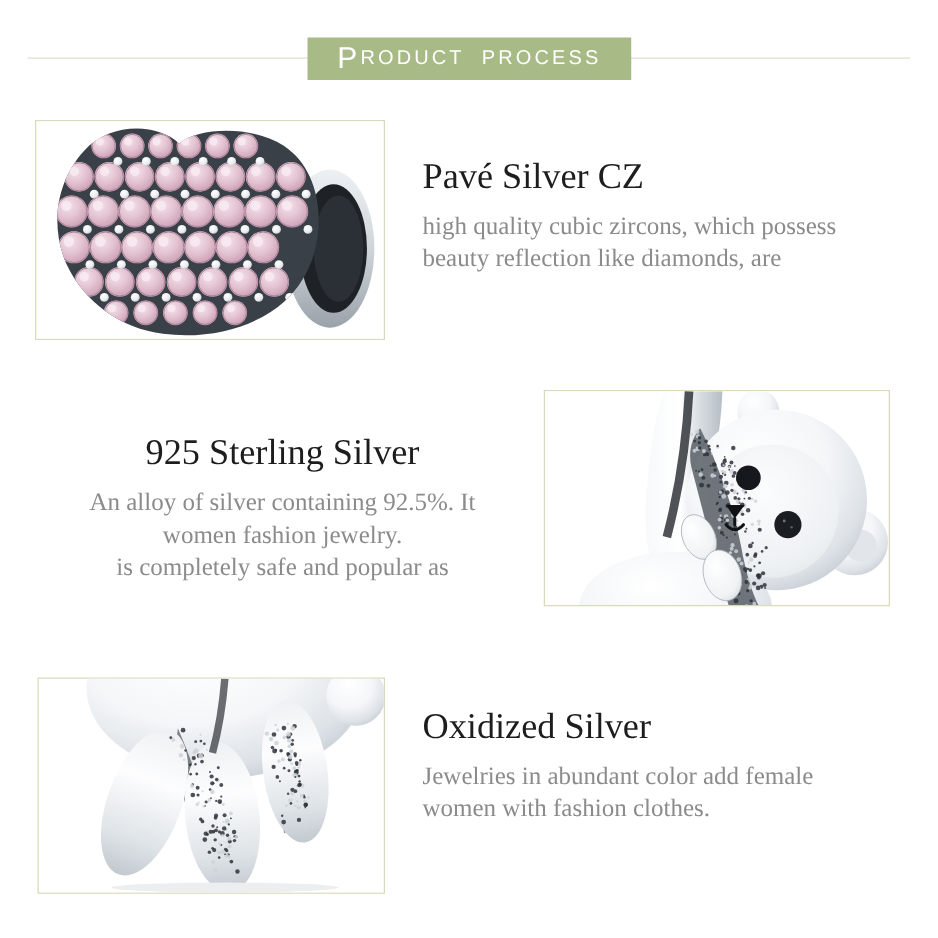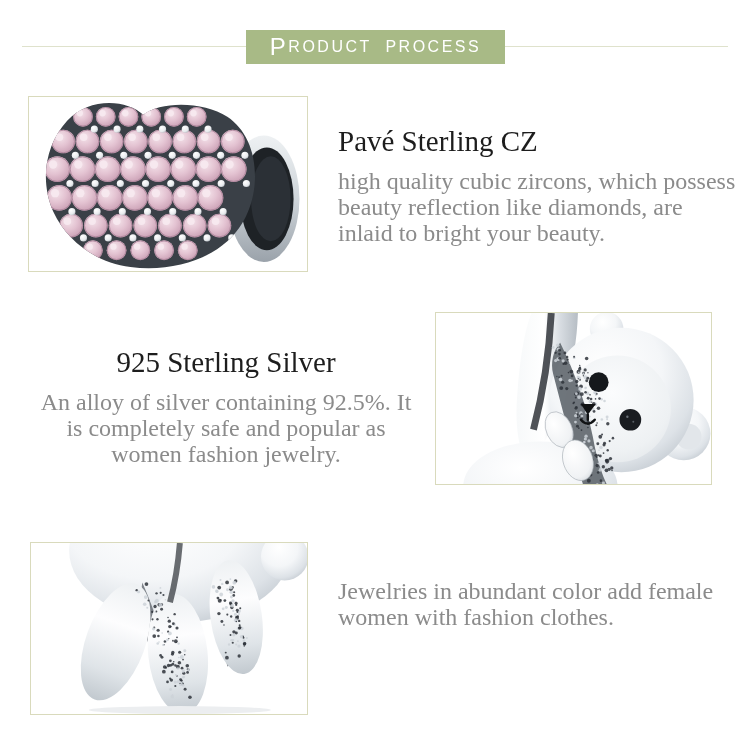--- a/index.html
+++ b/index.html
@@ -17,21 +17,21 @@
   #frame-1{left:28px;top:96px;width:280px;height:176px;}
   #frame-2{left:435px;top:312px;width:277px;height:173px;}
   #frame-3{left:30px;top:542px;width:278px;height:173px;}
   .photo-frame svg{display:block;width:100%;height:100%;}
   
   .text-block{position:absolute;width:390px;}
   #text-1{left:338px;top:126px;}
   #text-2{left:31px;top:347px;text-align:center;}
   #text-3{left:338px;top:566px;}
   .section-title{font-size:29px;line-height:30px;color:#1d1d1d;white-space:nowrap;}
-  .section-body{margin-top:12px;color:#8b8b8b;font-size:24px;}
+  .section-body{margin-top:12px;color:#8b8b8b;font-size:20px;}
   .body-line{line-height:26px;white-space:nowrap;}
 </style>
 </head>
 <body>
 
 <div id="page">
 
   <div id="header-line"></div>
   <div id="header-box">
     <span class="initial">P</span>
@@ -269,34 +269,33 @@
           <circle cx="104.5" cy="142.5" r="3.6" fill="url(#beadG)"></circle>
           <circle cx="129.5" cy="142.5" r="3.6" fill="url(#beadG)"></circle>
           <circle cx="154.5" cy="142.5" r="3.6" fill="url(#beadG)"></circle>
           <circle cx="179.5" cy="142.5" r="3.6" fill="url(#beadG)"></circle>
           <circle cx="204.5" cy="142.5" r="3.6" fill="url(#beadG)"></circle>
         </g>
     </svg>
   </div>
 
   <div id="text-1" class="text-block">
-    <div class="section-title">Pavé Sterling CZ</div>
+    <div class="section-title">Pavé Silver CZ</div>
     <div class="section-body">
       <div class="body-line">high quality cubic zircons, which possess</div>
       <div class="body-line">beauty reflection like diamonds, are</div>
-      <div class="body-line">inlaid to bright your beauty.</div>
     </div>
   </div>
 
   <div id="text-2" class="text-block">
     <div class="section-title">925 Sterling Silver</div>
     <div class="section-body">
       <div class="body-line">An alloy of silver containing 92.5%. It</div>
+      <div class="body-line">women fashion jewelry.</div>
       <div class="body-line">is completely safe and popular as</div>
-      <div class="body-line">women fashion jewelry.</div>
     </div>
   </div>
 
   <div id="frame-2" class="photo-frame">
     <svg viewBox="0 0 277 173">
       <defs>
         <linearGradient id="armG" x1="0" y1="0" x2="1" y2="0">
           <stop offset="0" stop-color="#f7f9fa"></stop>
             <stop offset="0.45" stop-color="#ffffff"></stop>
           <stop offset="0.7" stop-color="#d9dee3"></stop>
@@ -724,19 +723,20 @@
           <circle cx="202.2" cy="54.7" r="1.5" fill="#ccd2d8" opacity="0.85"></circle>
           <circle cx="191.4" cy="57.7" r="0.9" fill="#2e333a" opacity="0.85"></circle>
           <circle cx="201.2" cy="93.0" r="1.0" fill="#2e333a" opacity="0.85"></circle>
           <circle cx="209.8" cy="71.9" r="1.0" fill="#ccd2d8" opacity="0.85"></circle>
         </g>
       <ellipse cx="150" cy="169" rx="92" ry="4" fill="#eceef0"></ellipse>
     </svg>
   </div>
 
   <div id="text-3" class="text-block">
+    <div class="section-title">Oxidized Silver</div>
     <div class="section-body">
       <div class="body-line">Jewelries in abundant color add female</div>
       <div class="body-line">women with fashion clothes.</div>
     </div>
   </div>
 
 </div>
 
 </body></html>

